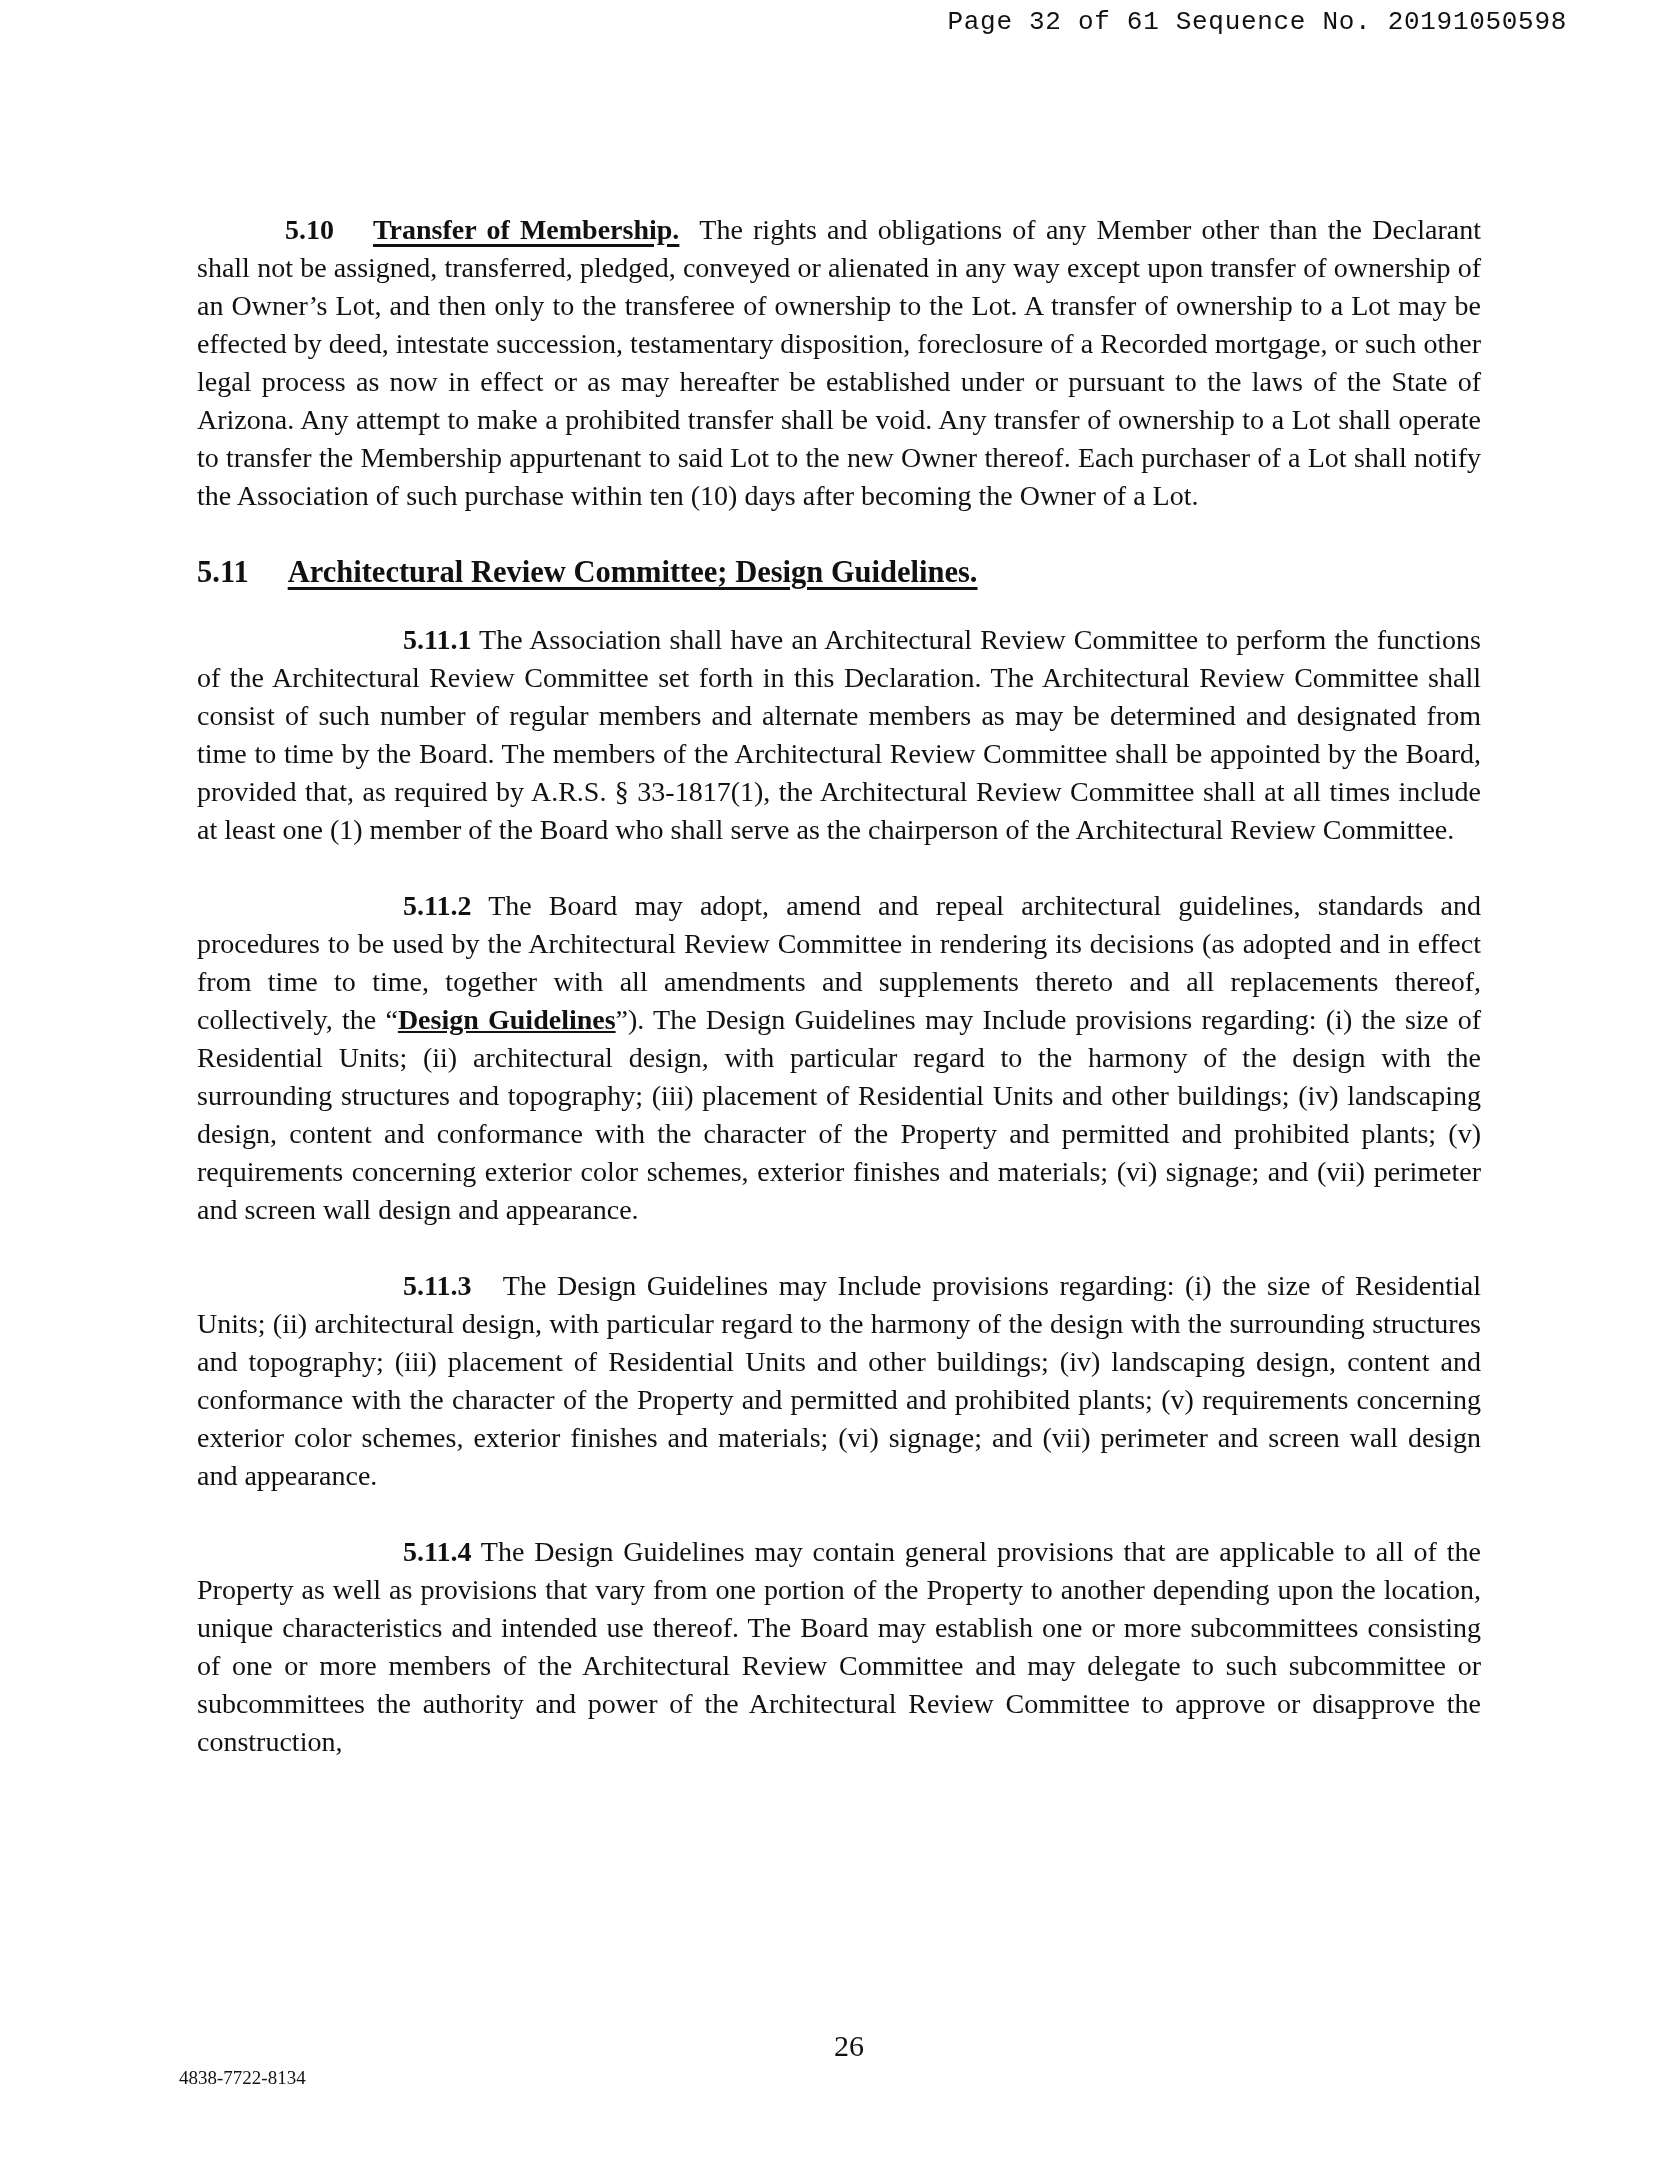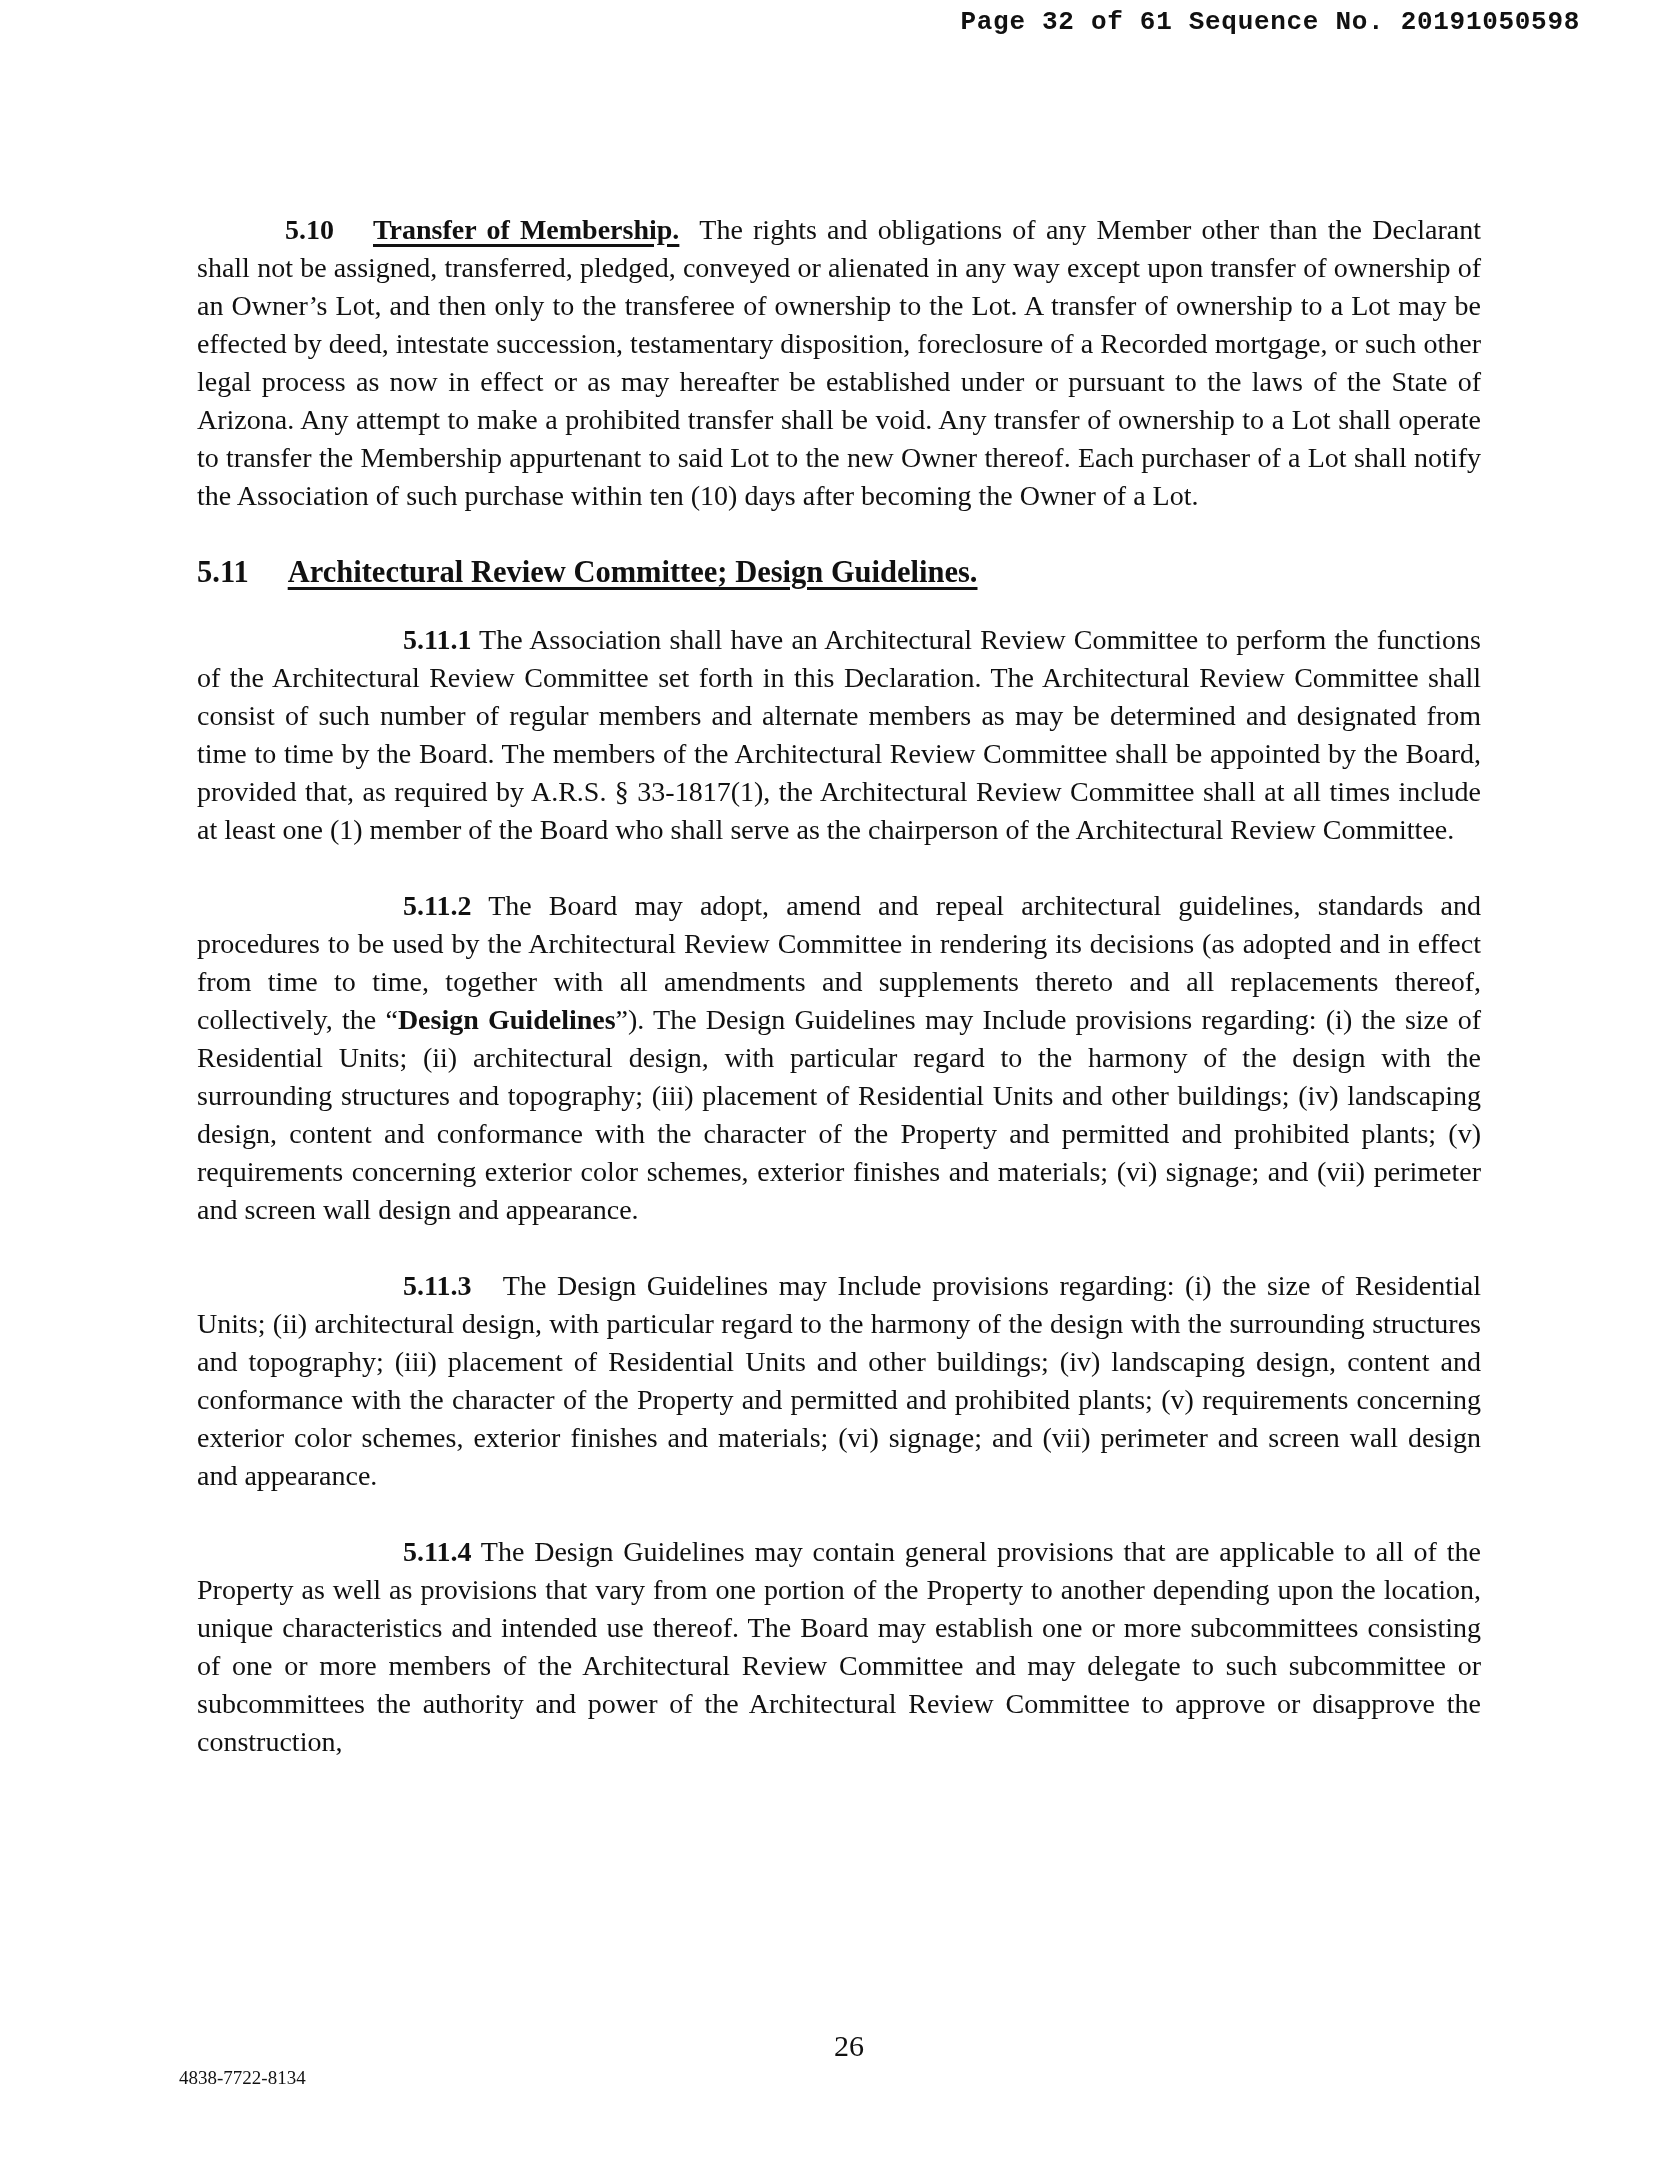--- a/index.html
+++ b/index.html
@@ -11,23 +11,23 @@
     width: 1672px;
     height: 2183px;
     position: relative;
     overflow: hidden;
     color: #111111;
     font-family: "Liberation Serif", "DejaVu Serif", serif;
   }
   .header-stamp {
     position: absolute;
     top: 6.6px;
-    right: 92px;
+    right: 105px;
     font-family: "Liberation Mono", "DejaVu Sans Mono", monospace;
-    font-weight: bold;
+    font-weight: normal;
     font-size: 26px;
     letter-spacing: 0.7px;
     color: #111111;
     white-space: nowrap;
   }
   .page-body {
     position: absolute;
     left: 197px;
     top: 211px;
     width: 1284px;
@@ -61,20 +61,21 @@
     text-decoration-thickness: 3.3px;
     text-underline-offset: 5.2px;
   }
   .heading {
     font-size: 30.5px;
     line-height: 38px;
     margin: 0 0 30px 0;
   }
   .defined-term {
     font-weight: bold;
+    text-decoration: underline;
   }
   .footer-page-num {
     position: absolute;
     top: 2029px;
     left: 0;
     width: 1672px;
     padding-left: 26px;
     box-sizing: border-box;
     text-align: center;
     font-size: 30px;

